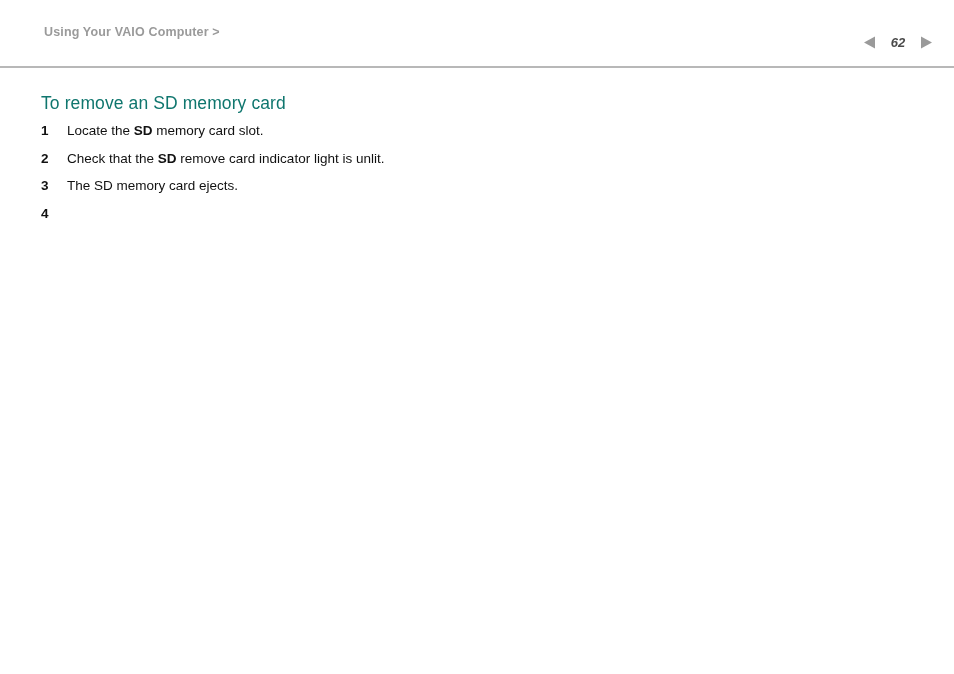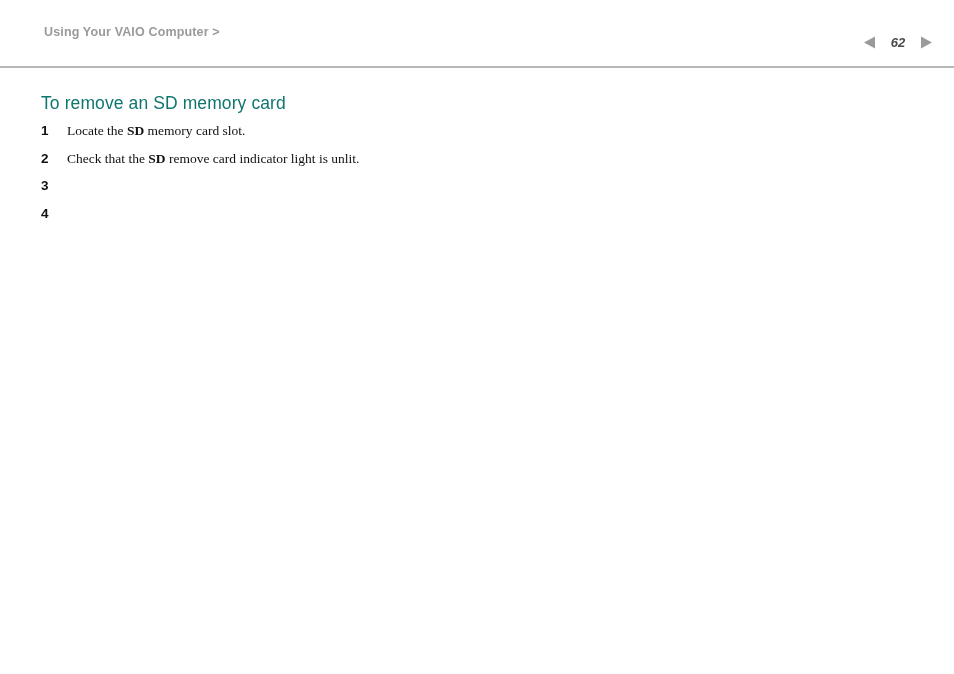--- a/index.html
+++ b/index.html
@@ -108,21 +108,20 @@
     flex: 0 0 26px;
     font-size: 13.5px;
     font-weight: bold;
     color: #111111;
     line-height: 19px;
   }
   .step-text {
     font-size: 13.5px;
     color: #111111;
     line-height: 19px;
-    font-family: Liberation Serif, serif;
   }
   .step-text b {
     font-weight: bold;
   }
   .step-line2 {
     display: block;
   }
 </style>
 </head>
 <body>
@@ -156,20 +155,21 @@
         <div class="step-num">2</div>
         <div class="step-text">
           <span>Check that the </span><b>SD</b><span> remove card indicator light is unlit.</span>
         </div>
       </div>
 
       <div class="step">
         <div class="step-num">3</div>
         <div class="step-text">
           <b></b><span></span>
+          <span class="step-line2">The SD memory card ejects.</span>
         </div>
       </div>
 
       <div class="step">
         <div class="step-num">4</div>
       </div>
 
     </div>
   </div>
 

